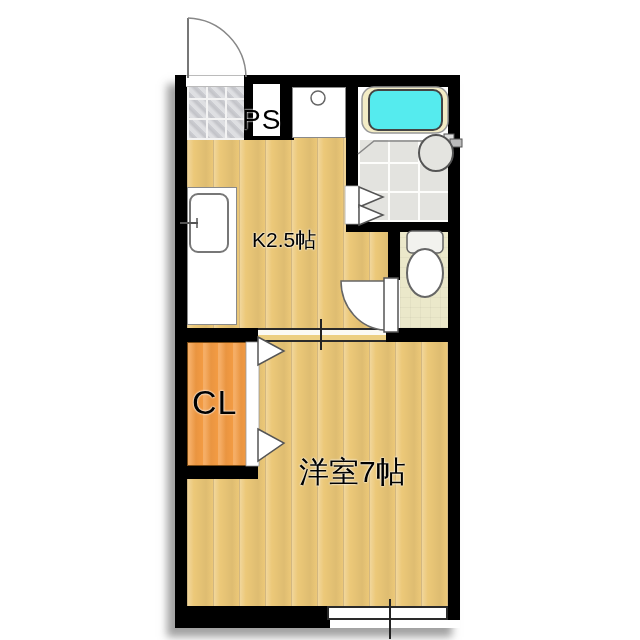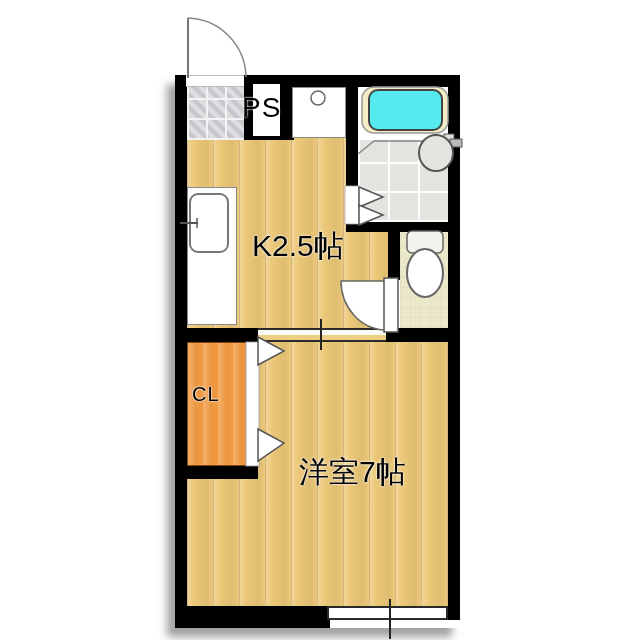--- a/index.html
+++ b/index.html
@@ -32,23 +32,23 @@
       repeating-linear-gradient(0deg, rgba(0,0,0,0.035) 0 1px, rgba(0,0,0,0) 1px 10px),
       repeating-linear-gradient(90deg, rgba(0,0,0,0.035) 0 1px, rgba(0,0,0,0) 1px 10px);
   }
   .closet{
     background-color:#f39b43;
     background-image:repeating-linear-gradient(90deg, rgba(255,255,255,0.18) 0 2px, rgba(0,0,0,0.04) 8px, rgba(0,0,0,0) 15px);
     border:1px solid #7a4a14;
   }
   .white-fixture{background:#fff;border:1px solid #8a8a8a;}
   .label{position:absolute;color:#000;text-shadow:0 0 2px #ffffff,0 0 2px #ffffff;white-space:nowrap;}
-  .lbl-k{font-size:30px;}
+  .lbl-k{font-size:21px;}
   .lbl-w{font-size:30px;}
-  .lbl-cl{font-size:20px;letter-spacing:1px;}
+  .lbl-cl{font-size:34px;letter-spacing:1px;}
   .lbl-ps{font-size:28px;letter-spacing:1px;}
   svg.overlay{position:absolute;left:0;top:0;pointer-events:none;}
   .shadowbox{box-shadow:-8px 9px 8px rgba(70,70,70,0.5);background:#fff;}
   .openband{
     background:linear-gradient(#fbfaf4 0 5px, #eccf82 5px 100%);
     border-top:2px solid #2a2a2a;border-bottom:2px solid #2a2a2a;
   }
 </style>
 </head>
 <body>
@@ -122,15 +122,15 @@
     <circle cx="318" cy="98" r="7" fill="#fff" stroke="#666" stroke-width="1.5"></circle>
 
     <line x1="390" y1="599" x2="390" y2="639" stroke="#222" stroke-width="2"></line>
 
     <line x1="321" y1="319" x2="321" y2="350" stroke="#222" stroke-width="2"></line>
   </svg>
 
   <div class="label lbl-k" style="left:252px;top:226px;">K2.5帖</div>
   <div class="label lbl-w" style="left:291px;top:452px;margin-left:8px;">洋室7帖</div>
   <div class="label lbl-cl" style="left:192px;top:383px;">CL</div>
-  <div class="label lbl-ps" style="left:242px;top:92px;">PS</div>
+  <div class="label lbl-ps" style="left:242px;top:104px;">PS</div>
 
 </div>
 
 </body></html>

